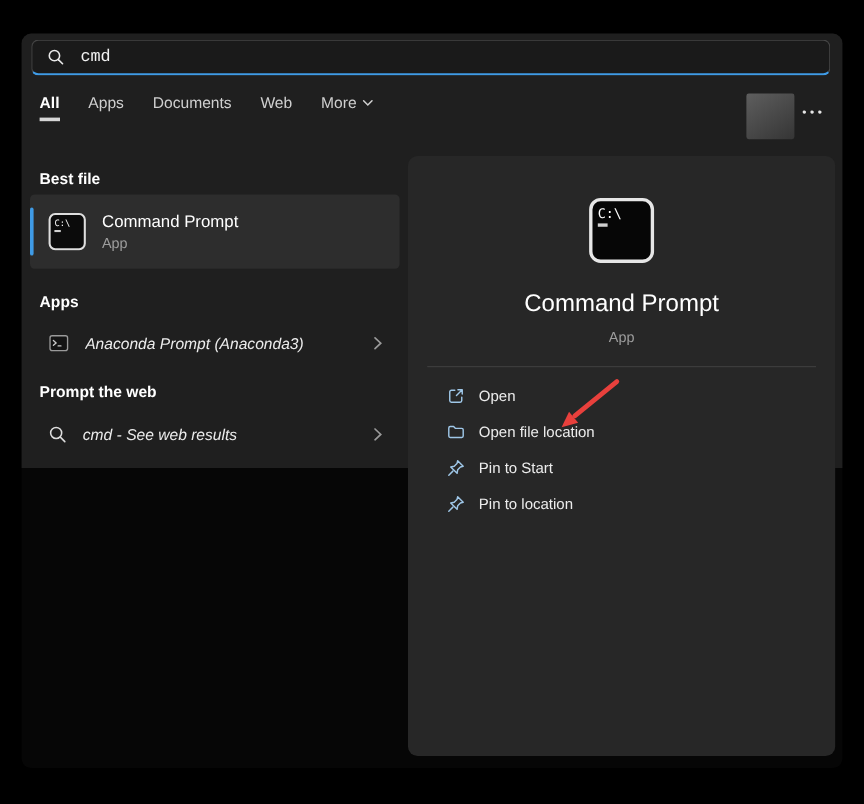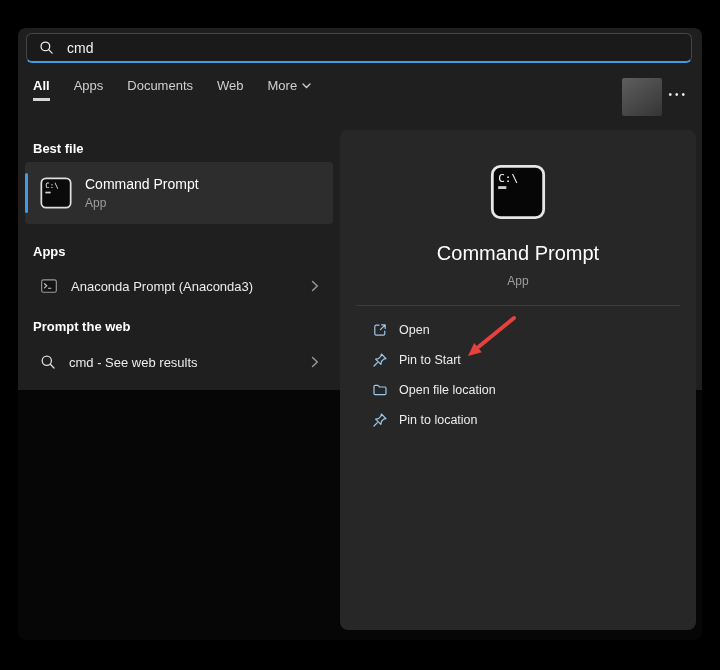--- a/index.html
+++ b/index.html
@@ -15,21 +15,21 @@
   .flyout-top{position:absolute;left:0;right:0;top:0;height:362px;background:#1f1f1f;border-radius:8px 8px 0 0;}
 
   
   .searchbox{
     position:absolute;left:8px;top:5px;right:10px;height:27px;z-index:6;
     background:#1a1a1a;border:1px solid #454545;border-bottom:2px solid var(--accent);
     border-radius:6px;display:flex;align-items:center;gap:11px;padding:0 12px;
   }
   .searchbox input{
     flex:1;background:transparent;border:none;outline:none;color:#f2f2f2;
-    font-size:14px;font-family:Liberation Sans, sans-serif;
+    font-size:14px;font-family:Liberation Mono, monospace;
   }
 
   
   .tabs{position:absolute;left:15px;top:50px;display:flex;gap:24px;z-index:6;align-items:flex-end}
   .tab{font-size:13px;color:#cfcfcf;padding-bottom:8px;display:flex;align-items:center;gap:5px;cursor:default}
   .tab.active{color:#fff;font-weight:700;border-bottom:3px solid #d6d6d6;padding-bottom:5px}
   .gray-tile{position:absolute;left:604px;top:50px;width:40px;height:38px;z-index:5;
     background:linear-gradient(145deg,#5e5e5e,#353535);border-radius:2px;}
   .ellipsis{position:absolute;right:14px;top:62px;z-index:6;color:#e6e6e6;
     font-size:10px;letter-spacing:3px;line-height:10px}
@@ -43,21 +43,21 @@
   .best-card{
     position:absolute;left:7px;top:134px;width:308px;height:62px;z-index:6;
     background:#2d2d2d;border-radius:4px;display:flex;align-items:center;gap:13px;padding-left:15px;box-sizing:border-box;
   }
   .accent-bar{position:absolute;left:0;top:11px;bottom:11px;width:3px;border-radius:2px;background:var(--accent)}
   .bm-title{font-size:14px;color:#fff;line-height:17px}
   .bm-sub{font-size:12px;color:#9d9d9d;margin-top:3px}
 
   .row{
     position:absolute;left:7px;width:308px;height:38px;z-index:6;border-radius:4px;
-    display:flex;align-items:center;gap:13px;padding:0 10px 0 15px;box-sizing:border-box;
+    display:flex;align-items:center;gap:13px;padding:0 10px 0 15px;box-sizing:border-box;font-style:italic;
   }
   .row-apps{top:239px}
   .row-web{top:315px}
   .row .label{flex:1;font-size:13px;color:#ececec;white-space:nowrap;overflow:hidden}
   .chev{display:flex;align-items:center;justify-content:center;width:16px;height:16px}
 
   
   .pane{position:absolute;left:322px;top:102px;width:356px;height:500px;z-index:4;
     background:#272727;border-radius:8px;}
   .pane-icon{display:block;margin:34px auto 0;width:56px;height:56px}
@@ -187,34 +187,34 @@
             <path d="M9.6 2.8h3.6v3.6M13.2 2.8L8.4 7.6" fill="none" stroke="#9fc7e8" stroke-width="1.2" stroke-linecap="round" stroke-linejoin="round"></path>
           </svg>
         </span>
         <span>Open</span>
       </div>
 
 
       <div class="action">
         <span class="aicon">
           <svg width="16" height="16" viewBox="0 0 16 16">
+            <path d="M2 4.6a1.2 1.2 0 0 1 1.2-1.2H6L7.6 5h5.2A1.2 1.2 0 0 1 14 6.2v5.2a1.2 1.2 0 0 1-1.2 1.2H3.2A1.2 1.2 0 0 1 2 11.4z" fill="none" stroke="#9fc7e8" stroke-width="1.2" stroke-linejoin="round"></path>
+          </svg>
+        </span>
+        <span>Open file location</span>
+      </div>
+
+      <div class="action">
+        <span class="aicon">
+          <svg width="16" height="16" viewBox="0 0 16 16">
             <path d="M9.4 2L14 6.6l-2.3.6-2.3 2.3-.5 2.9-5.3-5.3 2.9-.5 2.3-2.3z" fill="none" stroke="#9fc7e8" stroke-width="1.2" stroke-linejoin="round"></path>
             <line x1="5.4" y1="10.6" x2="2" y2="14" stroke="#9fc7e8" stroke-width="1.2" stroke-linecap="round"></line>
           </svg>
         </span>
         <span>Pin to Start</span>
-      </div>
-
-      <div class="action">
-        <span class="aicon">
-          <svg width="16" height="16" viewBox="0 0 16 16">
-            <path d="M2 4.6a1.2 1.2 0 0 1 1.2-1.2H6L7.6 5h5.2A1.2 1.2 0 0 1 14 6.2v5.2a1.2 1.2 0 0 1-1.2 1.2H3.2A1.2 1.2 0 0 1 2 11.4z" fill="none" stroke="#9fc7e8" stroke-width="1.2" stroke-linejoin="round"></path>
-          </svg>
-        </span>
-        <span>Open file location</span>
       </div>
 
       <div class="action">
         <span class="aicon">
           <svg width="16" height="16" viewBox="0 0 16 16">
             <path d="M9.4 2L14 6.6l-2.3.6-2.3 2.3-.5 2.9-5.3-5.3 2.9-.5 2.3-2.3z" fill="none" stroke="#9fc7e8" stroke-width="1.2" stroke-linejoin="round"></path>
             <line x1="5.4" y1="10.6" x2="2" y2="14" stroke="#9fc7e8" stroke-width="1.2" stroke-linecap="round"></line>
           </svg>
         </span>
         <span>Pin to location</span>

